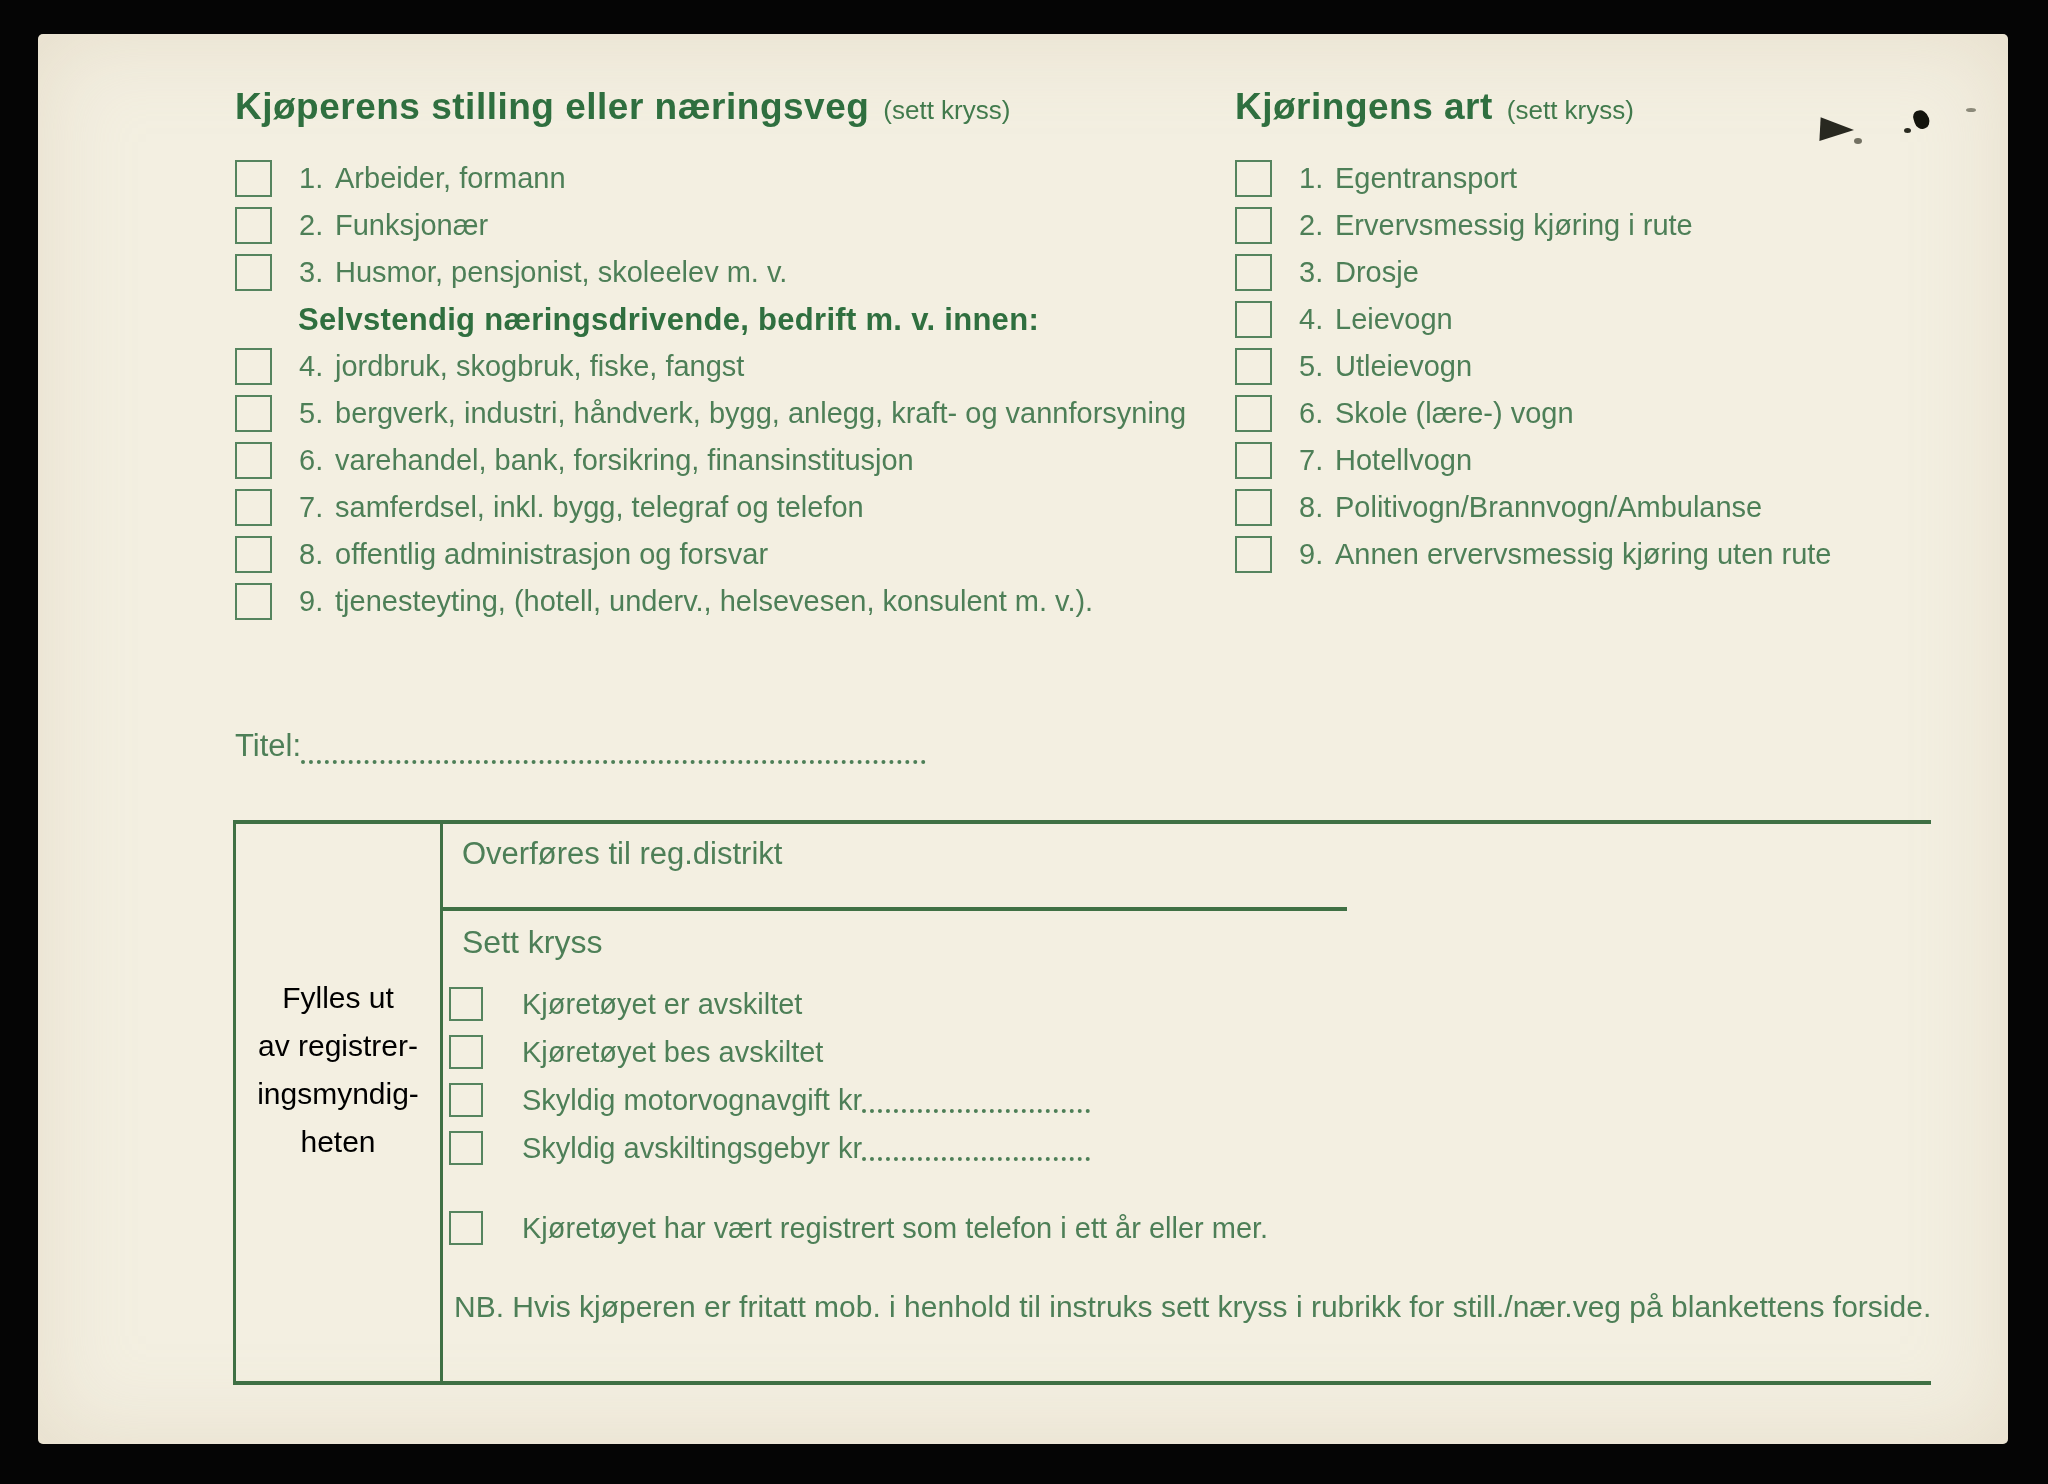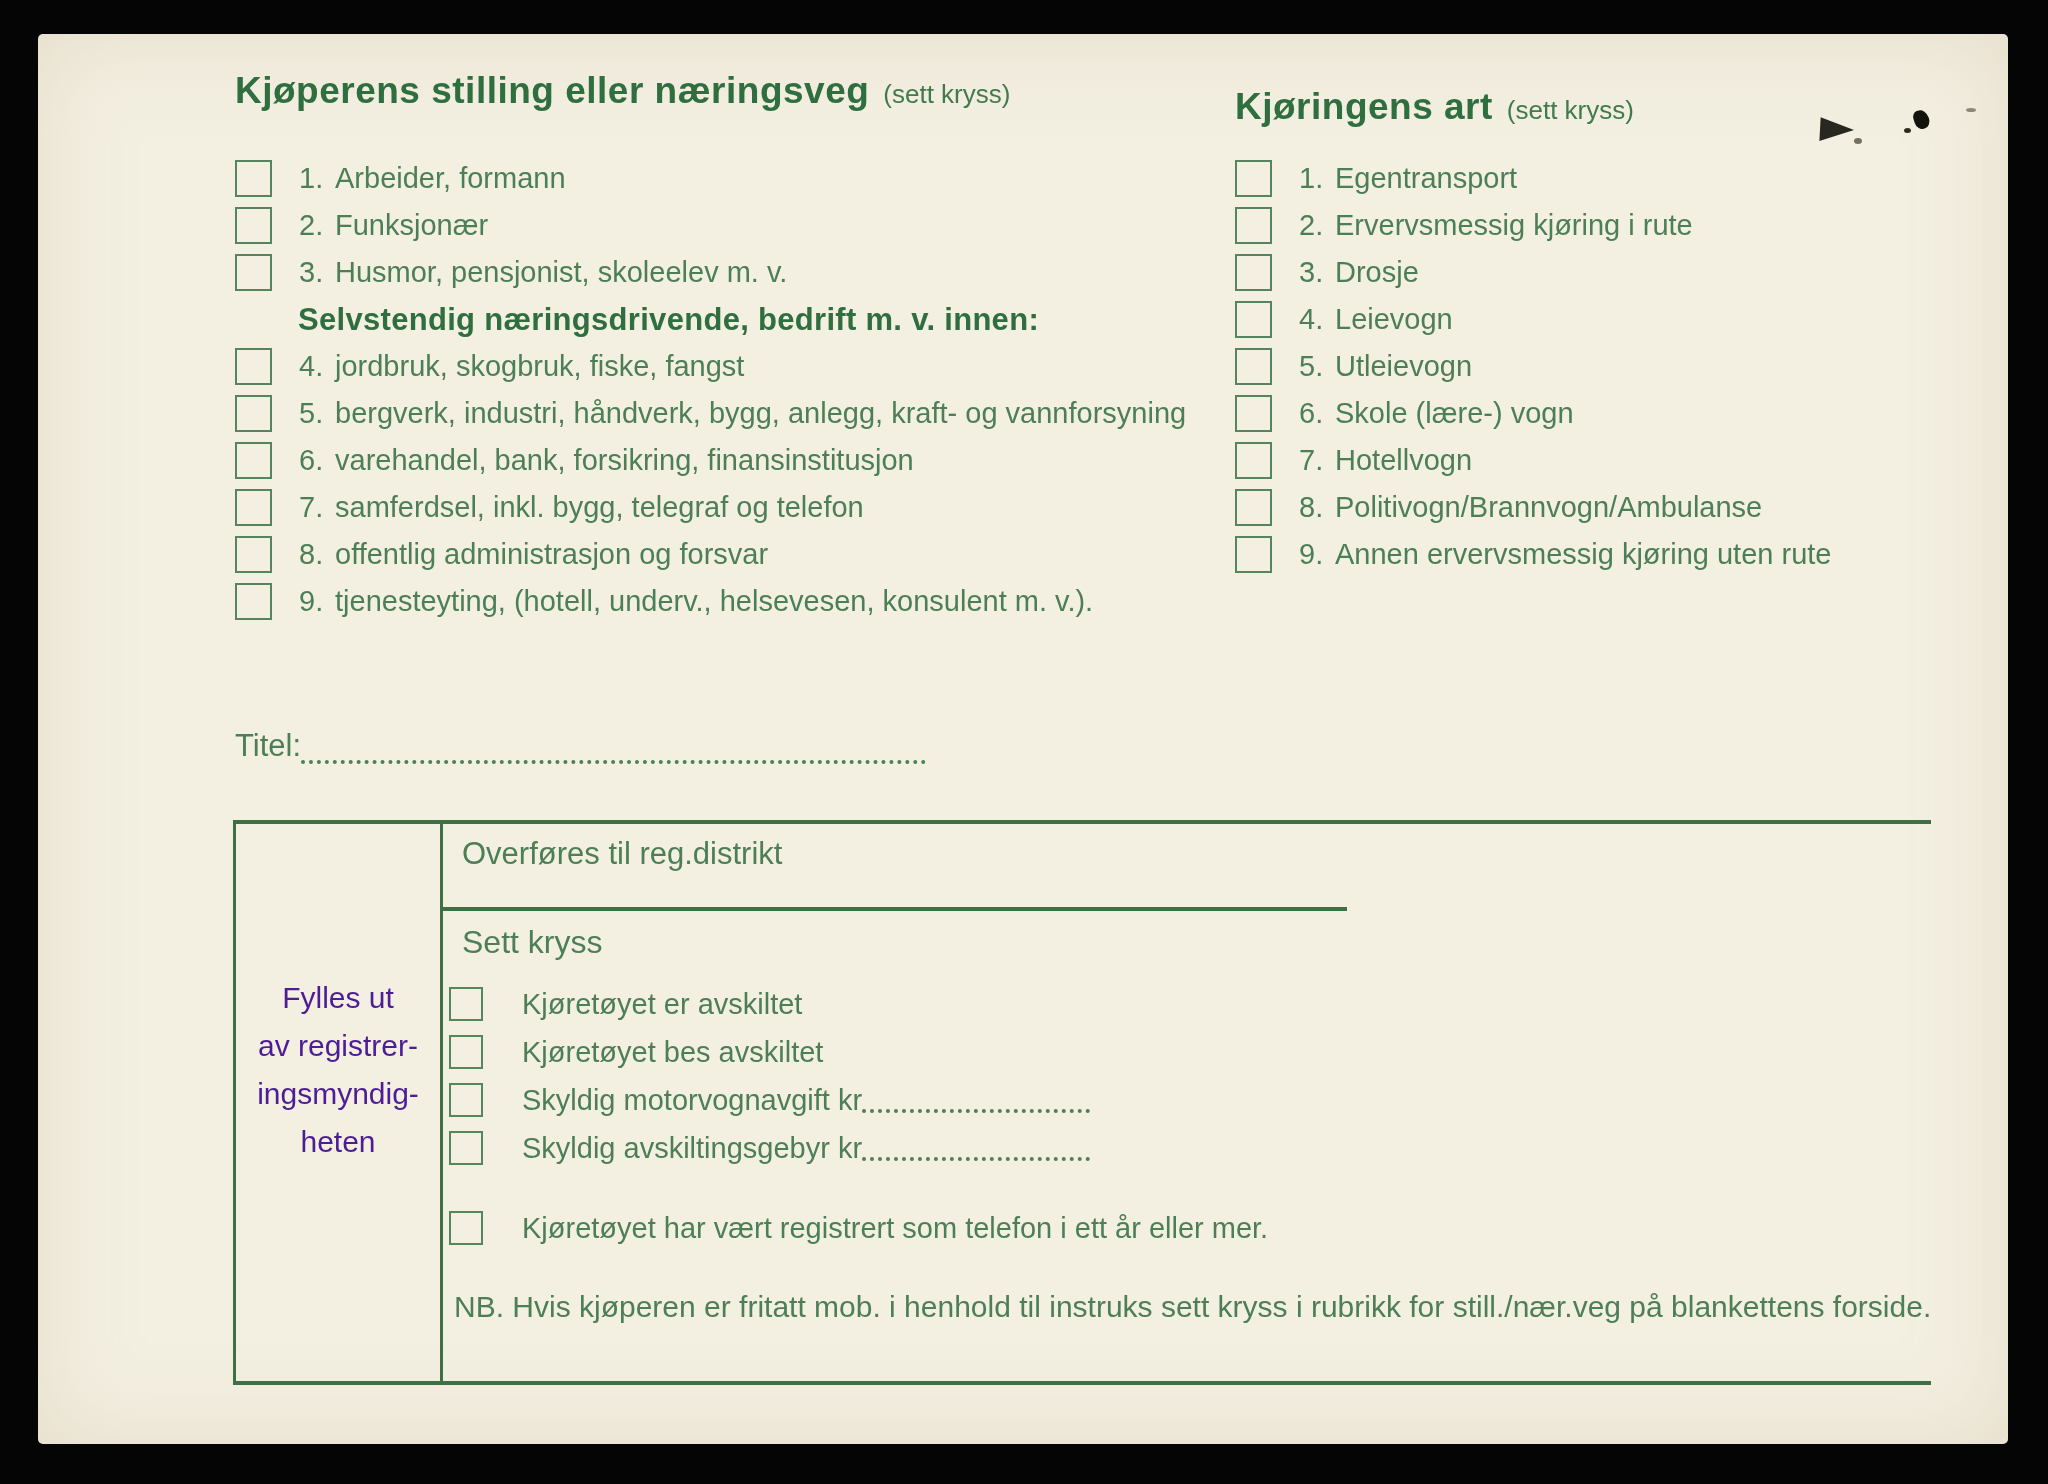--- a/index.html
+++ b/index.html
@@ -18,21 +18,21 @@
   .num{color:#4d7f57;font-size:29px;margin-left:27px;width:36px;flex:0 0 auto;}
   .lbl{color:#4d7f57;font-size:29px;}
   .subhead{color:#2f6f3f;font-size:31px;font-weight:700;margin-left:63px;letter-spacing:.3px;}
   .titel-row{position:absolute;left:197px;top:694px;display:flex;align-items:flex-end;}
   .titel-lbl{color:#4d7f57;font-size:31px;}
   .leader{display:inline-block;border-bottom:4px dotted #4d7f57;height:26px;}
   .bigbox{position:absolute;left:195px;top:786px;width:1695px;height:557px;
           border-left:3.5px solid #3f7044;border-top:4px solid #3f7044;border-bottom:4px solid #3f7044;}
   .divider{position:absolute;left:204px;top:0;width:2.5px;height:100%;background:#3f7044;}
   .fylles{position:absolute;left:0;top:150px;width:204px;text-align:center;
-          color:#4c1d95;font-size:30px;line-height:48px;}
+          color:#000000;font-size:30px;line-height:48px;}
   .transfer{position:absolute;left:226px;top:12px;color:#4d7f57;font-size:31px;}
   .innersep{position:absolute;left:206px;top:83px;width:905px;height:4px;background:#3f7044;}
   .settkryss{position:absolute;left:226px;top:100px;color:#4d7f57;font-size:32px;}
   .boxchecks{position:absolute;left:213px;top:156px;}
   .boxchecks .row{height:48px;}
   .boxchecks .cb{width:30px;height:30px;}
   .boxchecks .lbl{margin-left:39px;}
   .kr-leader{border-bottom:4px dotted #4d7f57;height:22px;width:228px;display:inline-block;}
   .drosje{position:absolute;left:213px;top:380px;}
   .nbnote{position:absolute;left:218px;top:466px;color:#4d7f57;font-size:30px;white-space:nowrap;}
@@ -45,21 +45,21 @@
   .ink-dot2{position:absolute;left:1866px;top:94px;width:7px;height:5px;background:#2a2a20;border-radius:50%;}
   .ink-dot3{position:absolute;left:1816px;top:104px;width:8px;height:6px;background:#3a3a2c;border-radius:50%;opacity:.7;}
   .ink-dot4{position:absolute;left:1928px;top:74px;width:10px;height:4px;background:#4a4a38;border-radius:50%;opacity:.6;}
 </style>
 </head>
 <body>
 
 <div class="stage">
   <div class="paper">
 
-    <div class="sec-head" style="left:197px;top:36px;text-align:right;">
+    <div class="sec-head" style="left:197px;top:52px;text-align:right;">
       <span class="h1">Kjøperens stilling eller næringsveg</span><span class="hint">(sett kryss)</span>
     </div>
     <div class="sec-head" style="left:1197px;top:52px;">
       <span class="h1">Kjøringens art</span><span class="hint">(sett kryss)</span>
     </div>
 
     <div class="list" style="left:197px;top:121px;">
       <div class="row">
         <span class="cb"></span>
         <span class="num">1.</span>

